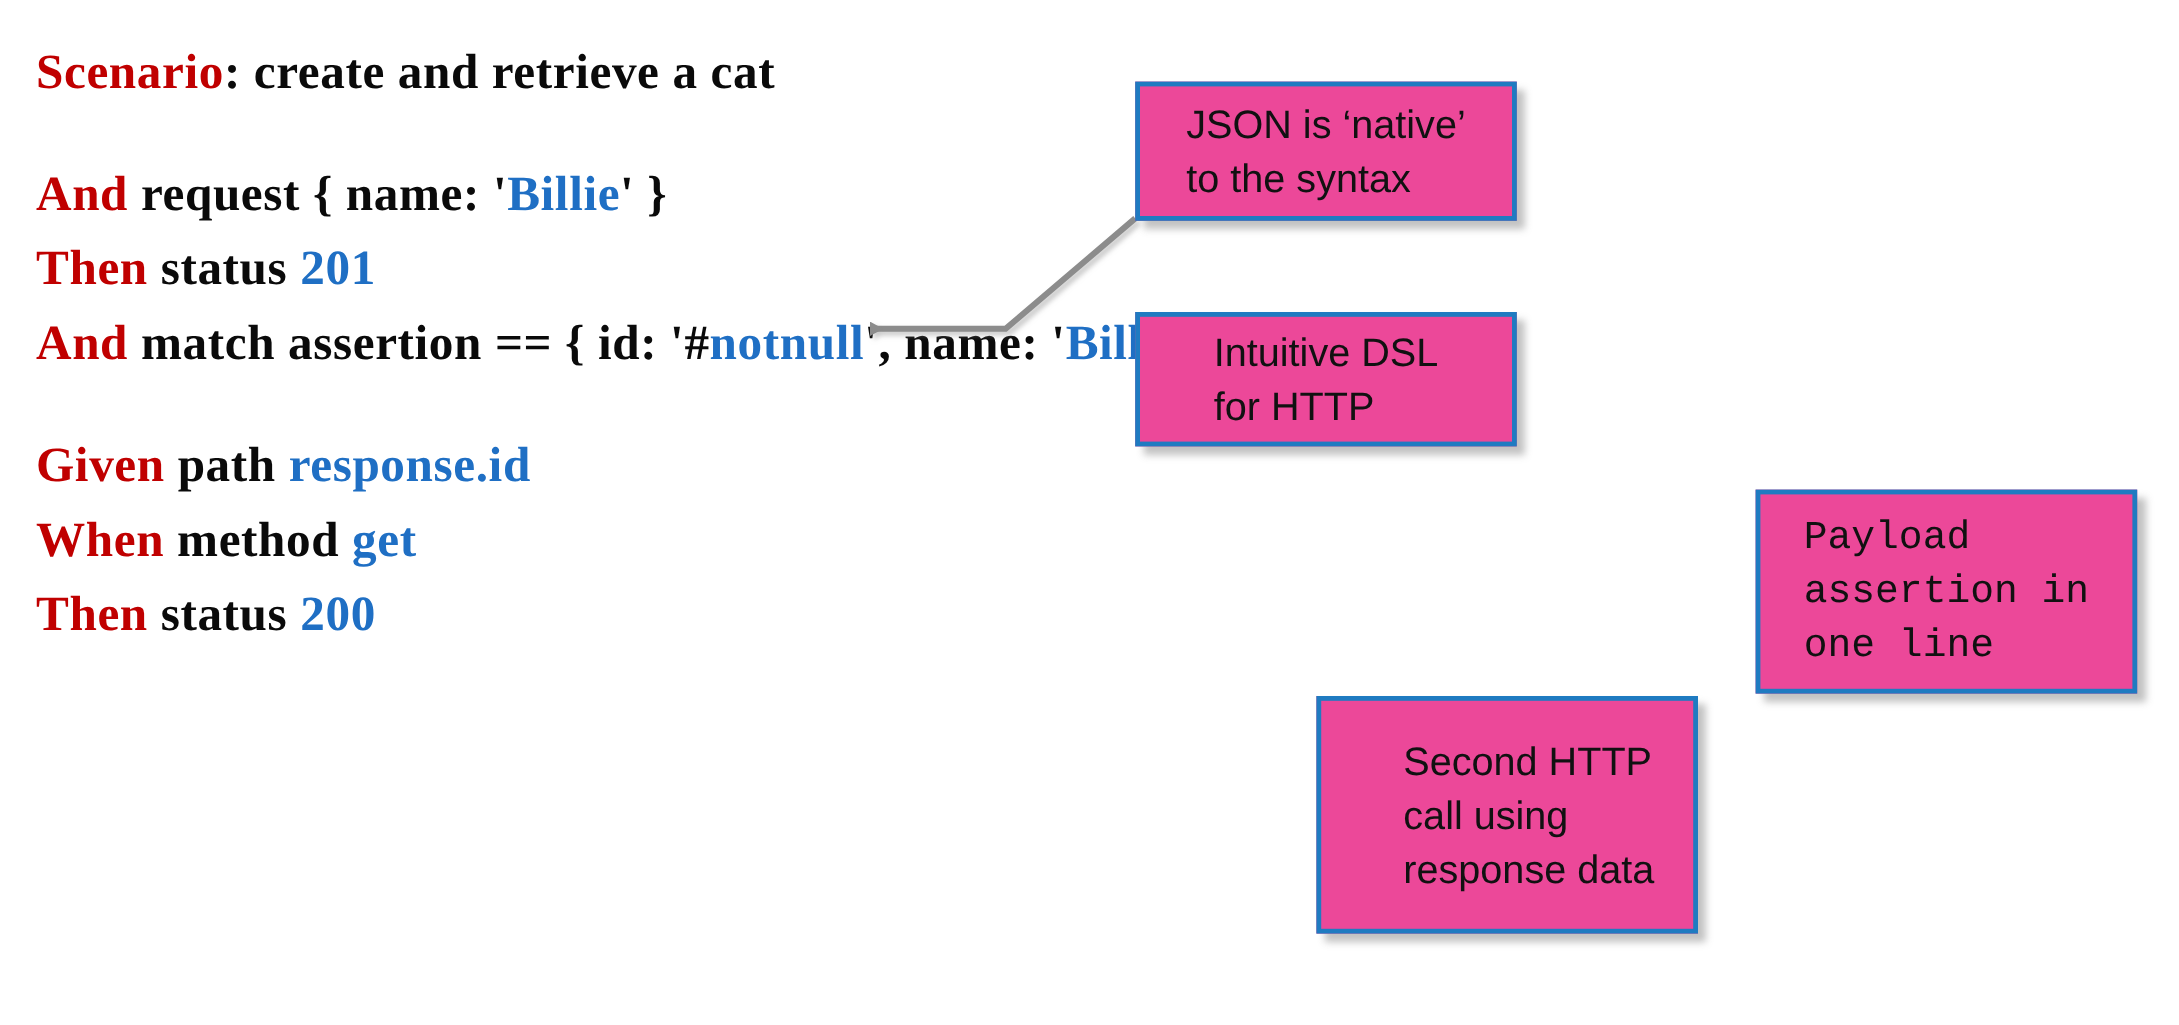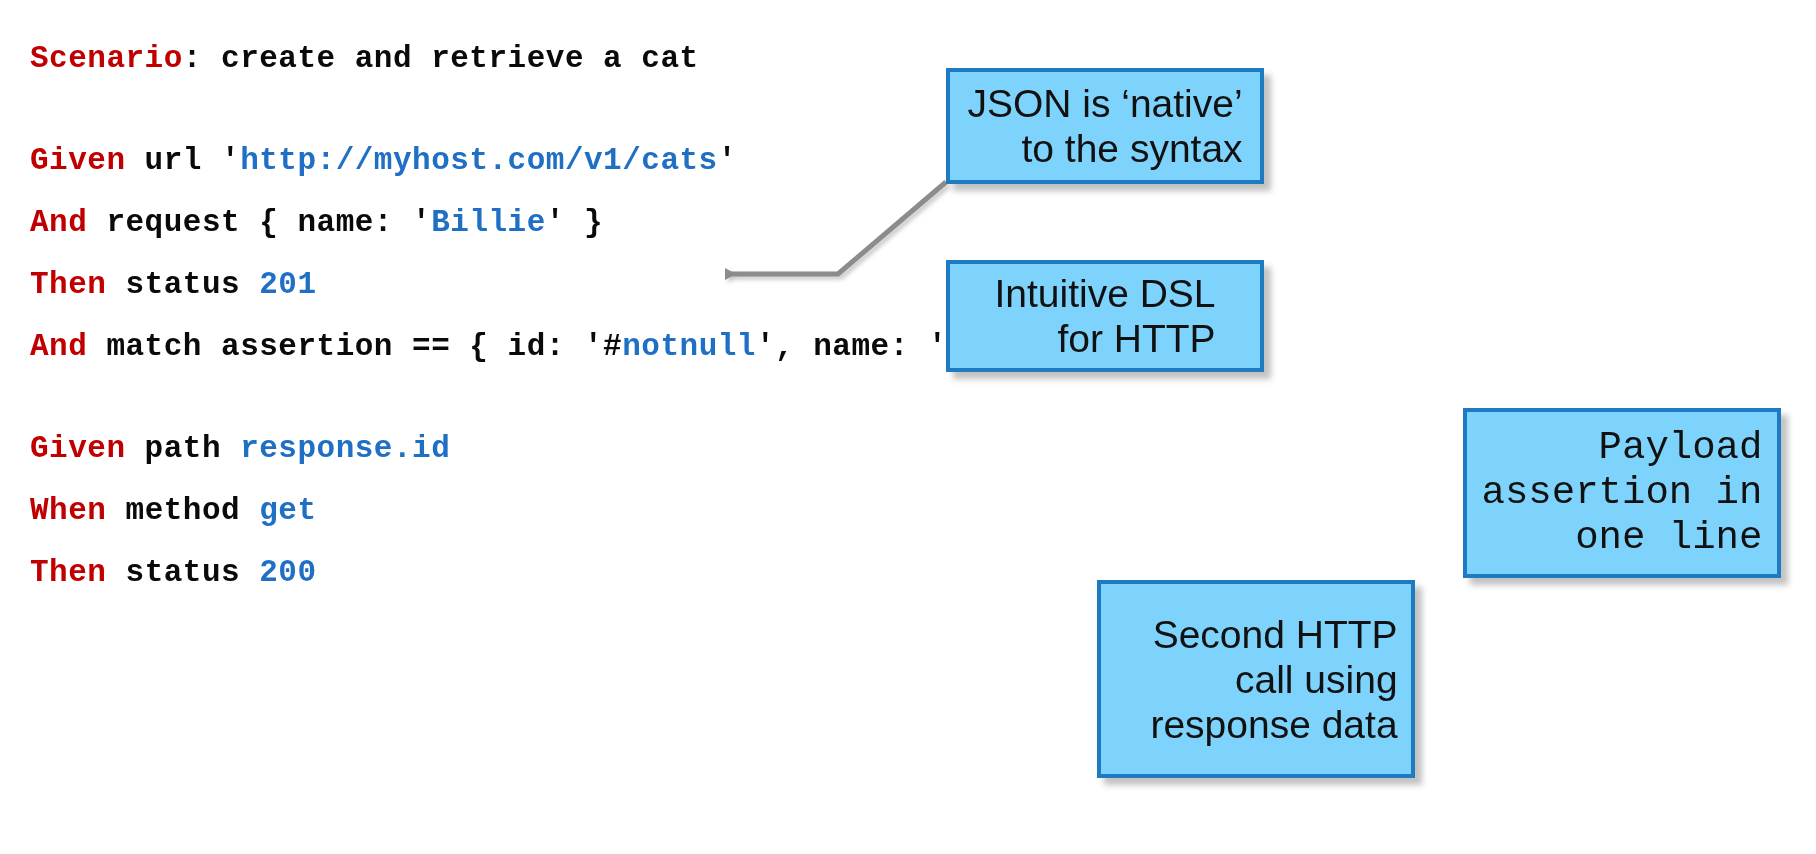--- a/index.html
+++ b/index.html
@@ -16,49 +16,49 @@
   }
 
   
   #code-block {
     position: absolute;
     left: 30px;
     top: 28px;
     width: 1120px;
   }
   .code-line {
-    font-family: Liberation Mono, monospace;
+    font-family: Liberation Serif, serif;
     font-weight: bold;
-    font-size: 31px;
+    font-size: 41px;
     line-height: 62px;
     color: #0a0a0a;
     white-space: pre;
     letter-spacing: 0.5px;
   }
   .code-line.spacer {
     height: 40px;
     line-height: 40px;
   }
   .kw   { color: #C00000; }
   .val  { color: #1F6FC4; }
   .plain{ color: #0a0a0a; }
 
   
   .callout {
     position: absolute;
     box-sizing: border-box;
-    background: #7dd3fc;
+    background: #ec4899;
     border: 4px solid #1F7BC1;
     box-shadow: 7px 7px 6px rgba(120,120,120,0.45);
     display: flex;
     align-items: center;
     justify-content: center;
-    text-align: right;
+    text-align: left;
     font-family: "Liberation Sans", sans-serif;
-    font-size: 39px;
+    font-size: 33px;
     line-height: 45px;
     color: #111111;
     padding: 6px 10px;
     white-space: pre-line;
   }
 
   #callout-json     { left: 946px;  top: 68px;  width: 318px;  height: 116px; }
   #callout-dsl      { left: 946px;  top: 260px; width: 318px;  height: 112px; }
   #callout-payload  { left: 1463px; top: 408px; width: 318px;  height: 170px; font-family: Liberation Mono, monospace; }
   #callout-second   { left: 1097px; top: 580px; width: 318px;  height: 198px; padding-left: 46px; }
@@ -72,21 +72,20 @@
     height: 854px;
     pointer-events: none;
   }
 </style>
 </head>
 <body>
 
 <div id="code-block">
     <div class="code-line"><span class="kw">Scenario</span><span class="plain">: create and retrieve a cat</span></div>
     <div class="code-line spacer">&nbsp;</div>
-    <div class="code-line"><span class="kw">Given</span><span class="plain"> url </span><span class="plain">'</span><span class="val">http://myhost.com/v1/cats</span><span class="plain">'</span></div>
     <div class="code-line"><span class="kw">And</span><span class="plain"> request { name: </span><span class="plain">'</span><span class="val">Billie</span><span class="plain">'</span><span class="plain"> }</span></div>
     <div class="code-line"><span class="kw">Then</span><span class="plain"> status </span><span class="val">201</span></div>
     <div class="code-line"><span class="kw">And</span><span class="plain"> match assertion == { id: </span><span class="plain">'#</span><span class="val">notnull</span><span class="plain">'</span><span class="plain">, name: </span><span class="plain">'</span><span class="val">Billie</span><span class="plain">'</span><span class="plain"> }</span></div>
     <div class="code-line spacer">&nbsp;</div>
     <div class="code-line"><span class="kw">Given</span><span class="plain"> path </span><span class="val">response.id</span></div>
     <div class="code-line"><span class="kw">When</span><span class="plain"> method </span><span class="val">get</span></div>
     <div class="code-line"><span class="kw">Then</span><span class="plain"> status </span><span class="val">200</span></div>
   </div>
 
 <svg class="connector" viewBox="0 0 1816 854" xmlns="http://www.w3.org/2000/svg">

